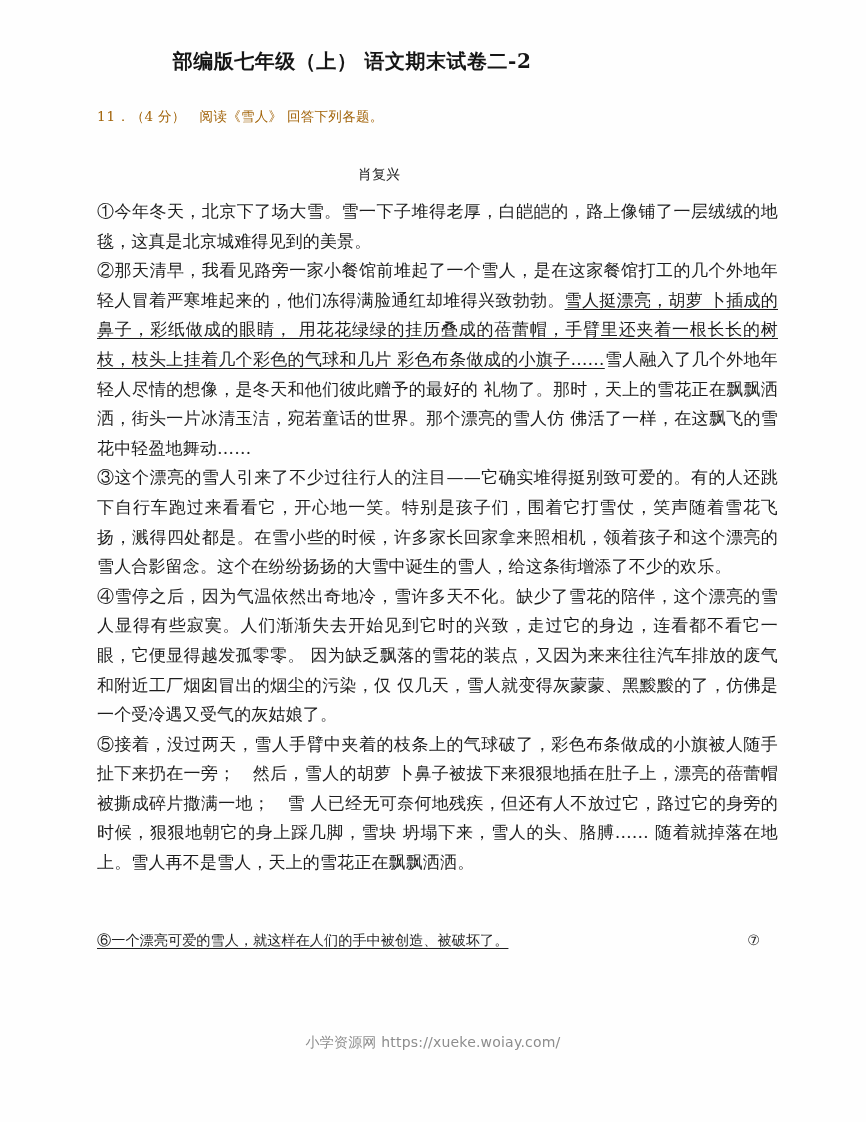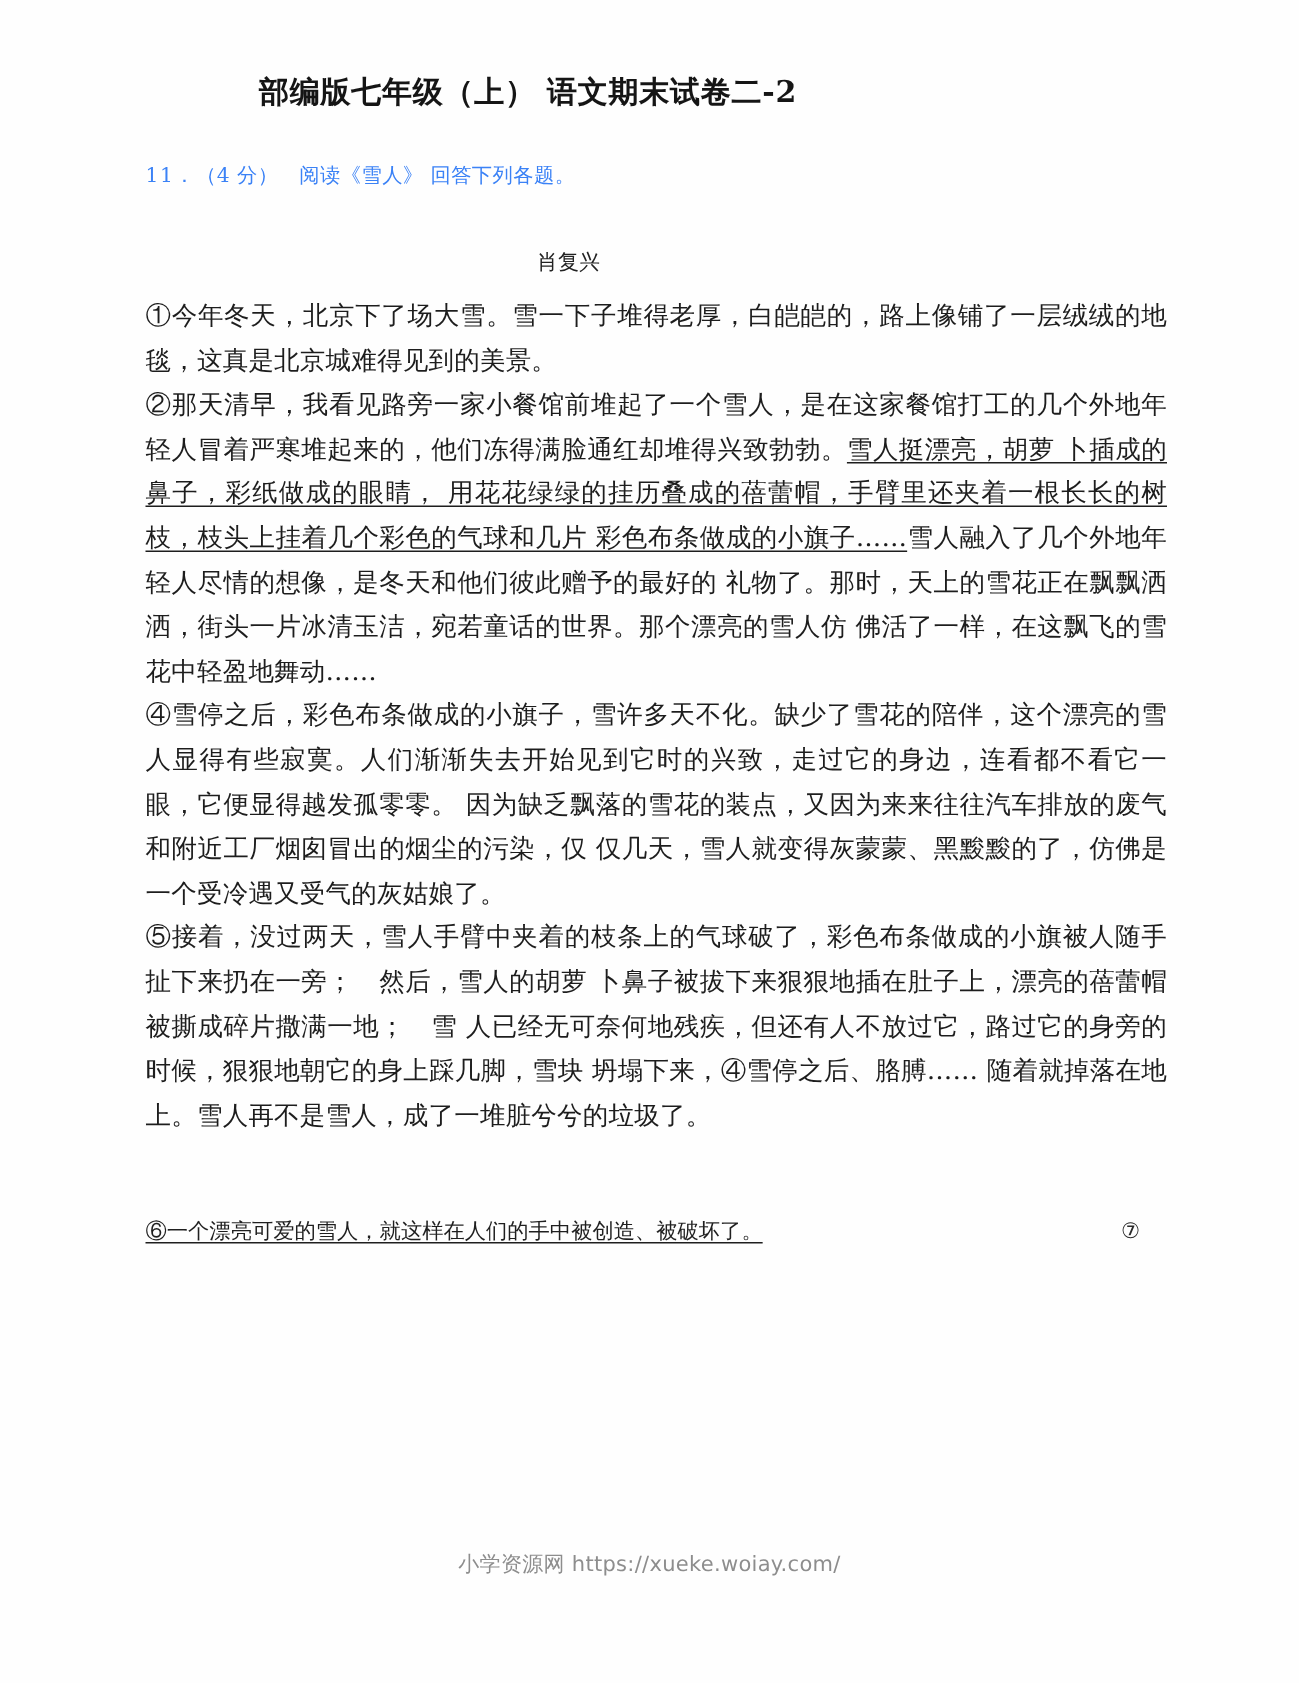--- a/index.html
+++ b/index.html
@@ -35,21 +35,21 @@
     color: #151515;
     font-family: "DejaVu Serif", "Liberation Serif", serif;
   }
 
   
   .question-line {
     position: absolute;
     top: 108px;
     left: 97px;
     font-size: 13.5px;
-    color: #3b82f6;
+    color: #a16207;
     letter-spacing: 0.3px;
     white-space: nowrap;
   }
   .question-line .qnum { letter-spacing: 1px; }
   .question-line .qsep { display: inline-block; width: 14px; }
 
   
   .article-title {
     position: absolute;
     top: 138px;
@@ -136,24 +136,25 @@
 
 
   <div class="article-author">肖复兴</div>
 
   <div class="body-block">
 
     <p class="para">①今年冬天，北京下了场大雪。雪一下子堆得老厚，白皑皑的，路上像铺了一层绒绒的地毯，这真是北京城难得见到的美景。</p>
 
     <p class="para"><span>②那天清早，我看见路旁一家小餐馆前堆起了一个雪人，是在这家餐馆打工的几个外地年轻人冒着严寒堆起来的，他们冻得满脸通红却堆得兴致勃勃。</span><span class="u">雪人挺漂亮，胡萝 卜插成的鼻子，彩纸做成的眼睛， 用花花绿绿的挂历叠成的蓓蕾帽，手臂里还夹着一根长长的树枝，枝头上挂着几个彩色的气球和几片 彩色布条做成的小旗子……</span><span>雪人融入了几个外地年轻人尽情的想像，是冬天和他们彼此赠予的最好的 礼物了。那时，天上的雪花正在飘飘洒洒，街头一片冰清玉洁，宛若童话的世界。那个漂亮的雪人仿 佛活了一样，在这飘飞的雪花中轻盈地舞动……</span></p>
 
+    <p class="para">③这个漂亮的雪人引来了不少过往行人的注目——它确实堆得挺别致可爱的。有的人还跳下自行车跑过来看看它，开心地一笑。特别是孩子们，围着它打雪仗，笑声随着雪花飞扬，溅得四处都是。在雪小些的时候，许多家长回家拿来照相机，领着孩子和这个漂亮的雪人合影留念。这个在纷纷扬扬的大雪中诞生的雪人，给这条街增添了不少的欢乐。</p>
 
-    <p class="para">④雪停之后，彩色布条做成的小旗子，雪许多天不化。缺少了雪花的陪伴，这个漂亮的雪人显得有些寂寞。人们渐渐失去开始见到它时的兴致，走过它的身边，连看都不看它一眼，它便显得越发孤零零。 因为缺乏飘落的雪花的装点，又因为来来往往汽车排放的废气和附近工厂烟囱冒出的烟尘的污染，仅 仅几天，雪人就变得灰蒙蒙、黑黢黢的了，仿佛是一个受冷遇又受气的灰姑娘了。</p>
+    <p class="para">④雪停之后，因为气温依然出奇地冷，雪许多天不化。缺少了雪花的陪伴，这个漂亮的雪人显得有些寂寞。人们渐渐失去开始见到它时的兴致，走过它的身边，连看都不看它一眼，它便显得越发孤零零。 因为缺乏飘落的雪花的装点，又因为来来往往汽车排放的废气和附近工厂烟囱冒出的烟尘的污染，仅 仅几天，雪人就变得灰蒙蒙、黑黢黢的了，仿佛是一个受冷遇又受气的灰姑娘了。</p>
 
-    <p class="para">⑤接着，没过两天，雪人手臂中夹着的枝条上的气球破了，彩色布条做成的小旗被人随手扯下来扔在一旁；　然后，雪人的胡萝 卜鼻子被拔下来狠狠地插在肚子上，漂亮的蓓蕾帽被撕成碎片撒满一地；　雪 人已经无可奈何地残疾，但还有人不放过它，路过它的身旁的时候，狠狠地朝它的身上踩几脚，雪块 坍塌下来，④雪停之后、胳膊…… 随着就掉落在地上。雪人再不是雪人，成了一堆脏兮兮的垃圾了。</p>
+    <p class="para">⑤接着，没过两天，雪人手臂中夹着的枝条上的气球破了，彩色布条做成的小旗被人随手扯下来扔在一旁；　然后，雪人的胡萝 卜鼻子被拔下来狠狠地插在肚子上，漂亮的蓓蕾帽被撕成碎片撒满一地；　雪 人已经无可奈何地残疾，但还有人不放过它，路过它的身旁的时候，狠狠地朝它的身上踩几脚，雪块 坍塌下来，雪人的头、胳膊…… 随着就掉落在地上。雪人再不是雪人，天上的雪花正在飘飘洒洒。</p>
 
     <div class="para-6-row">
       <span class="u">⑥一个漂亮可爱的雪人，就这样在人们的手中被创造、被破坏了。</span>
       <span class="marker7">⑦</span>
     </div>
 
 
   </div>
 
   <div class="footer-watermark">

